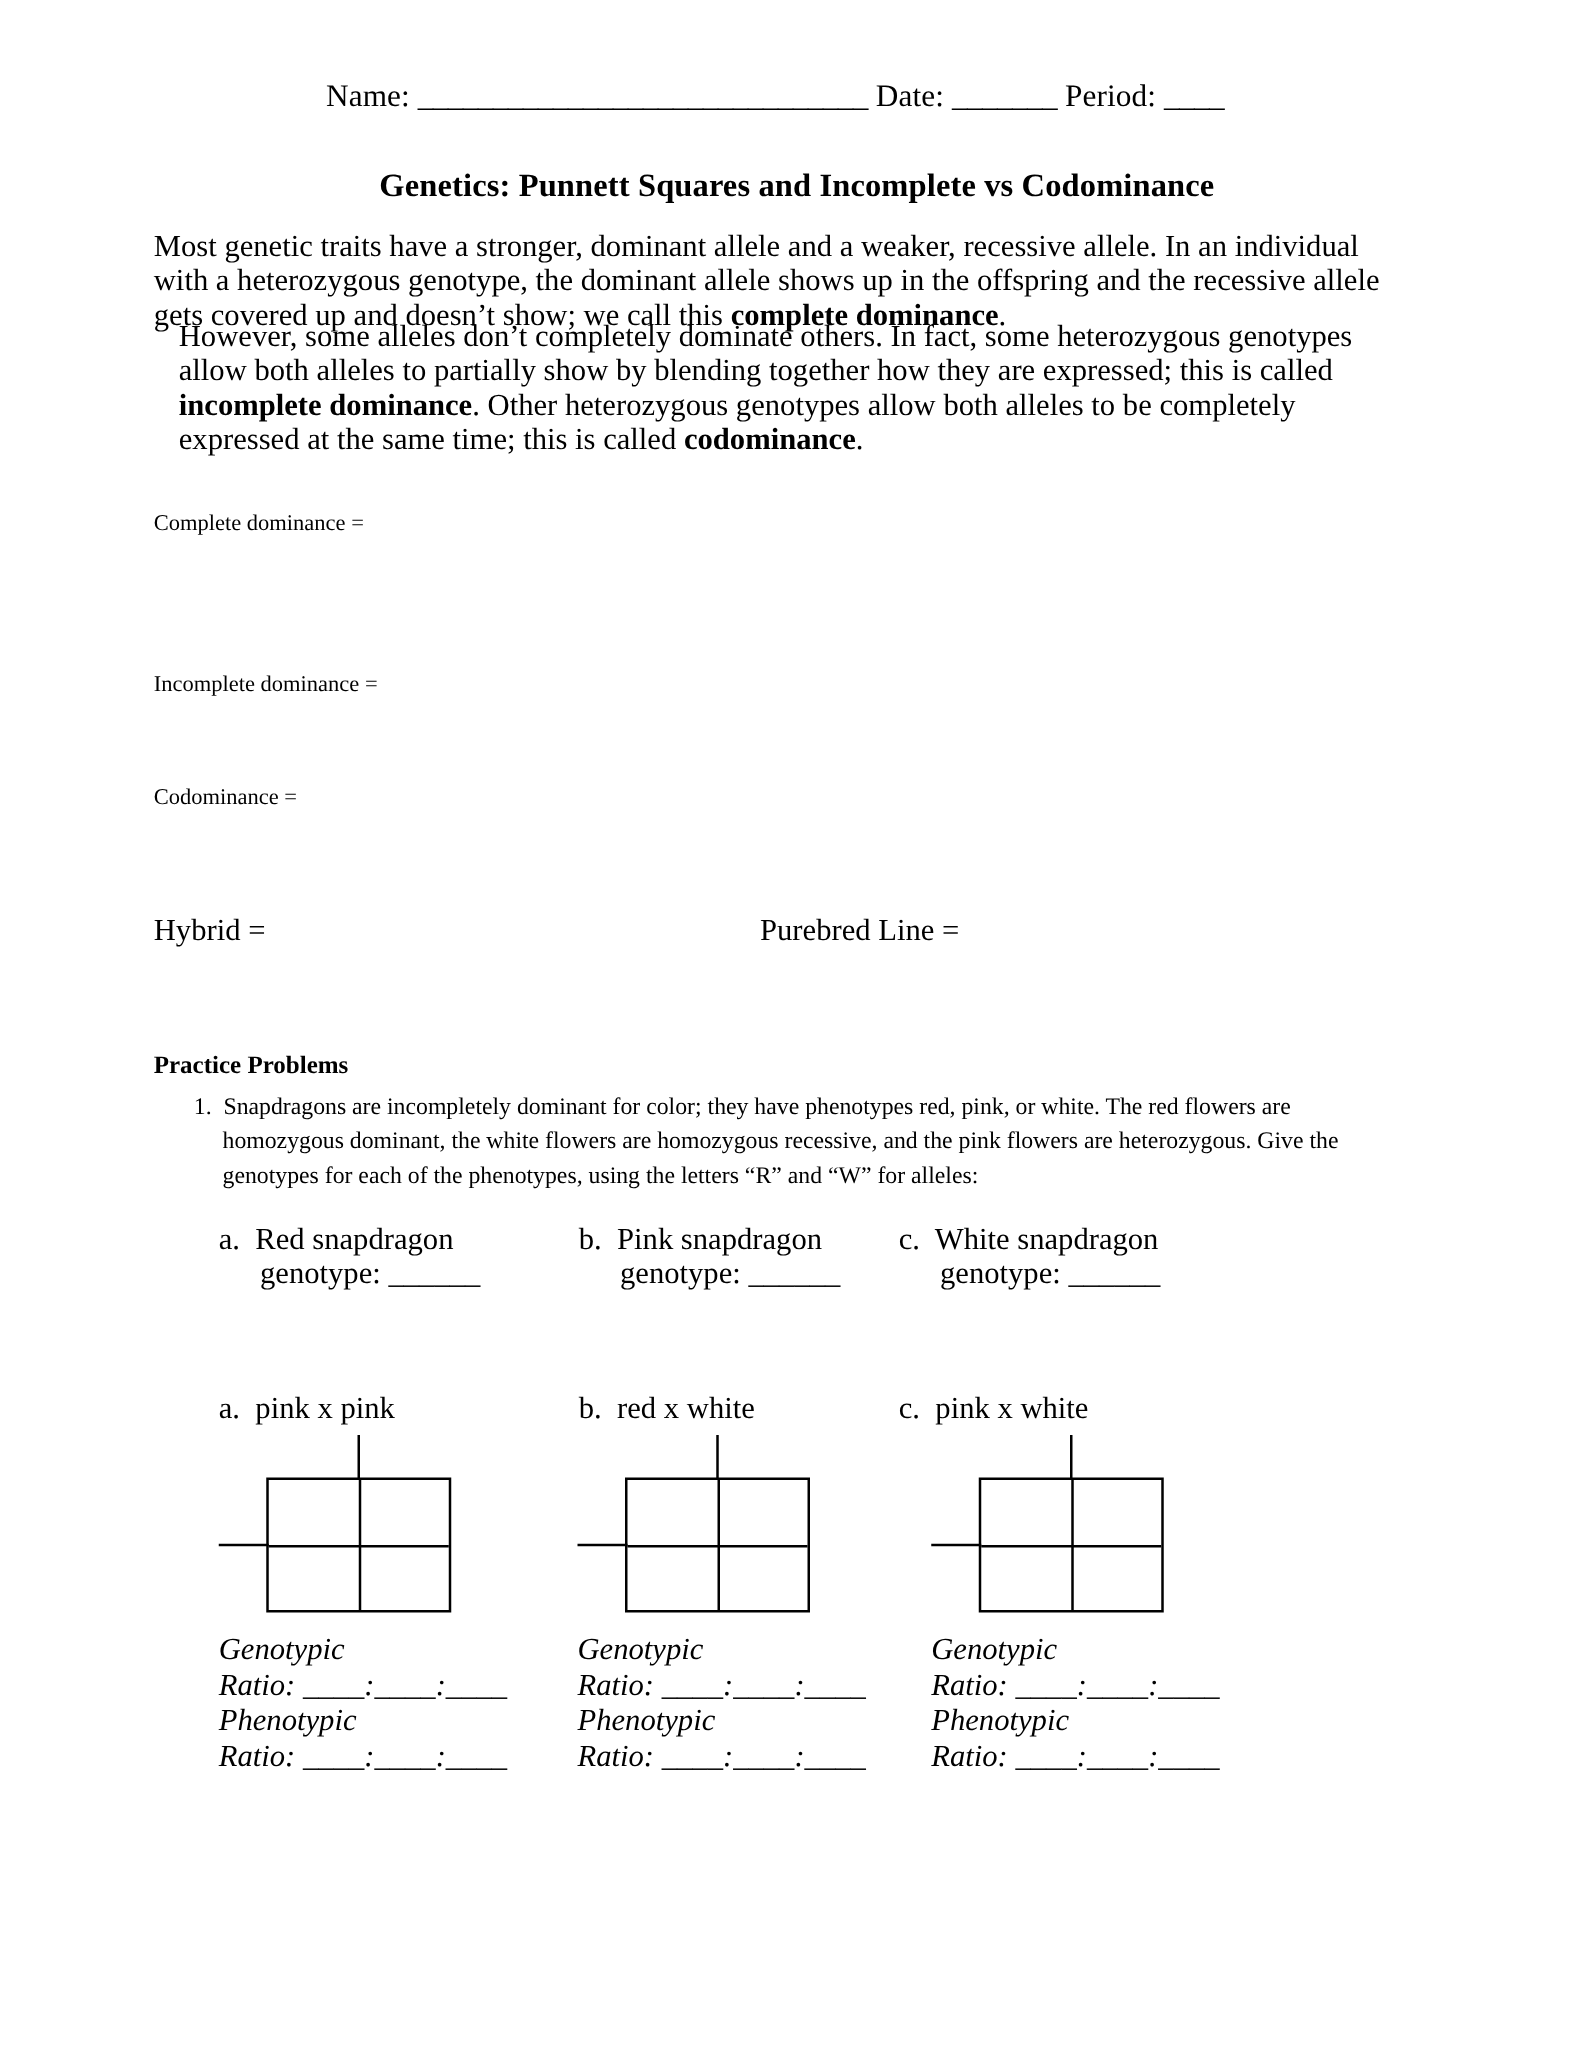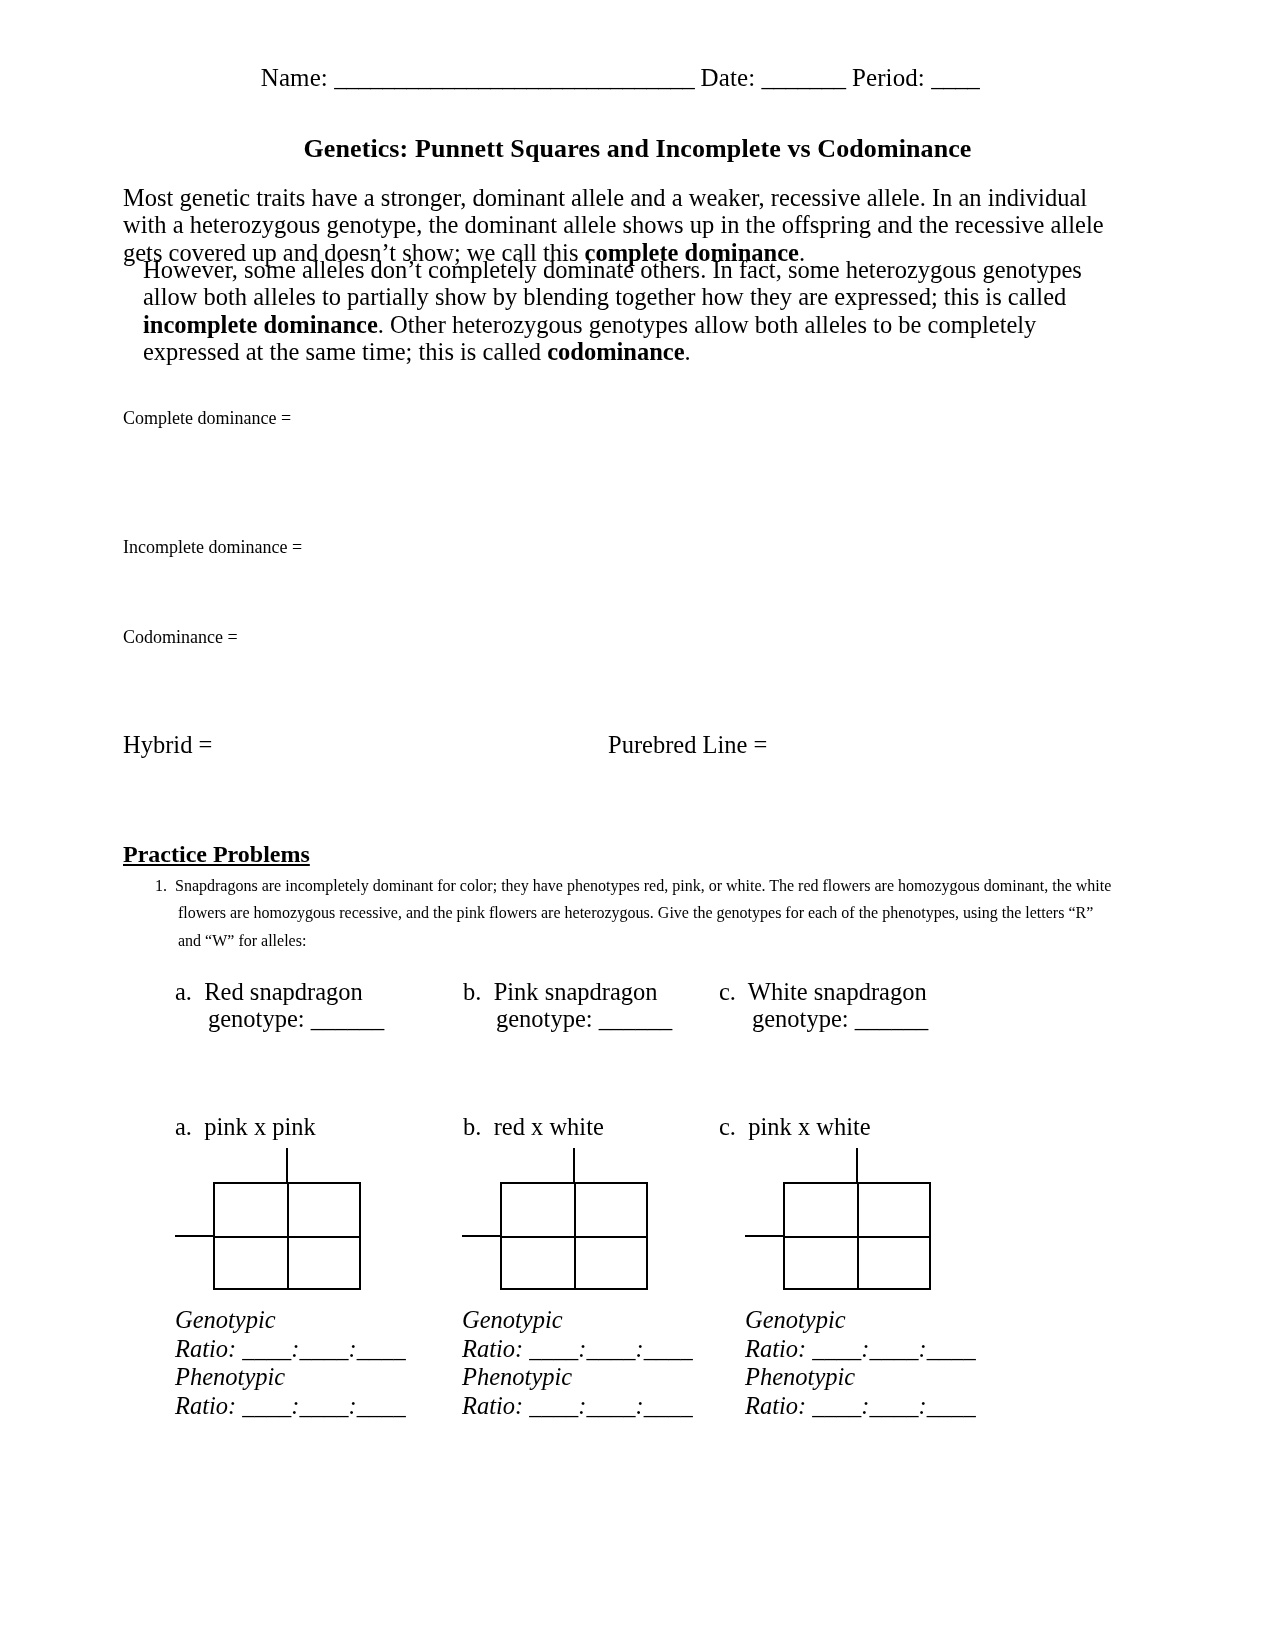--- a/index.html
+++ b/index.html
@@ -81,31 +81,30 @@
   #def-codominance { top: 623px; }
 
   #term-hybrid   { position:absolute; left:123px; top:731px; font-size:24.5px; white-space:nowrap; }
   #term-purebred { position:absolute; left:608px; top:731px; font-size:24.5px; white-space:nowrap; }
 
   
   .section-heading {
     position: absolute;
     left: 123px;
     top: 841px;
-    font-size: 24px;
+    font-size: 20px;
     font-weight: bold;
-    text-decoration: underline;
     white-space: nowrap;
   }
 
   .q-block {
     position: absolute;
     left: 123px;
     width: 990px;
-    font-size: 16px;
+    font-size: 19px;
     line-height: 27.4px;
   }
 
   #q1 { top: 872px; }
   #q2 { top: 1060px; }
 
   
   .q-body {
     margin-left: 55px;
     text-indent: -23px;

